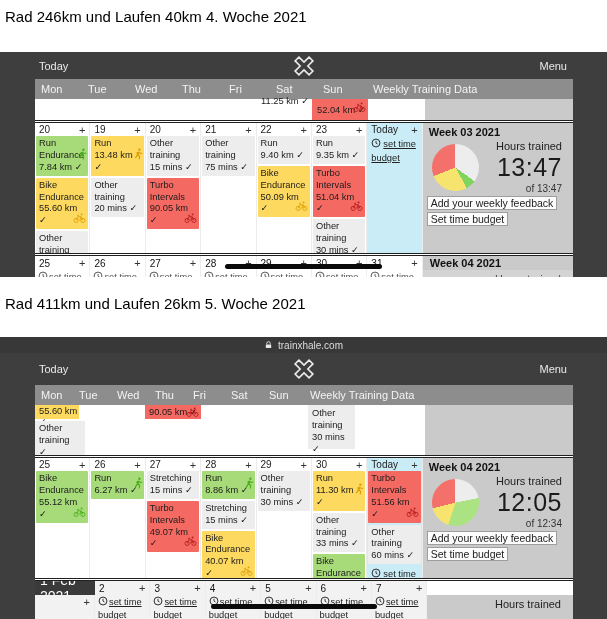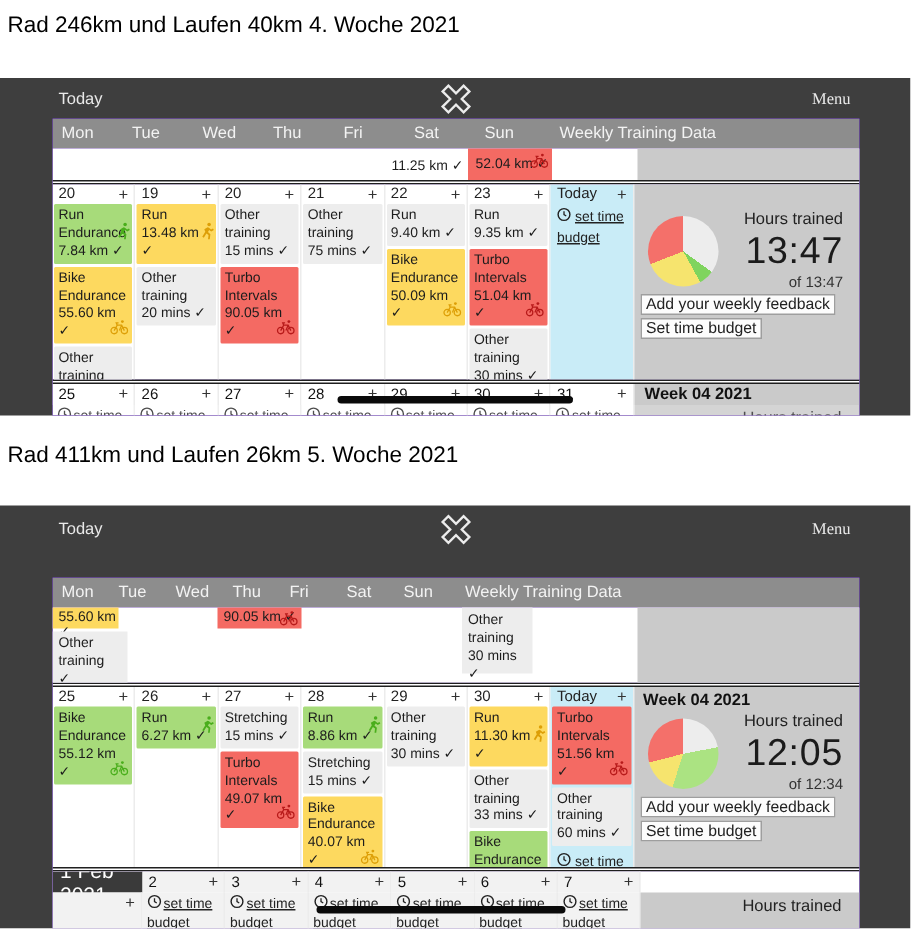--- a/index.html
+++ b/index.html
@@ -12,39 +12,39 @@
   #shot1{top:52px;height:225px}
   #shot2{top:337px;height:282px}
 
   .browser-bar{height:16px;display:flex;align-items:center;justify-content:center;gap:5px;
     color:#dcdcdc;font-size:10px;background:#383838;}
   .browser-bar .icon{display:inline-flex;color:#e8e8e8;}
 
   .toolbar{position:relative;height:27px;display:flex;align-items:center;color:#e9e9e9;font-size:11px;}
   #shot2 .toolbar{height:32px}
   .today-btn{margin-left:39px;cursor:default;}
-  .menu-btn{position:absolute;right:40px;font-family:Liberation Serif, serif;}
+  .menu-btn{position:absolute;right:40px;}
   .logo{position:absolute;left:50%;top:50%;transform:translate(-50%,-50%);display:inline-flex;}
 
-  .cal{position:absolute;left:35px;width:538px;background:#6d28d9;overflow:hidden;}
+  .cal{position:absolute;left:35px;width:538px;background:#4c1d95;overflow:hidden;}
   #shot1 .cal{top:27px;height:198px}
   #shot2 .cal{top:48px;height:234px}
 
   .dh-row{height:20px;background:#8d8d8d;display:flex;align-items:center;color:#f3f3f3;font-size:11px;}
   .dh-cell{padding-left:6px;box-sizing:border-box;flex:none;}
   #shot1 .dh-cell{width:47px}
   #shot2 .dh-cell{width:38px}
   .dh-wtd{padding-left:9px;white-space:nowrap;text-align:right;}
 
   .peek-row{position:relative;background:#fff;}
   #shot1 .peek-row{height:21px}
   #shot2 .peek-row{height:50px}
   .peek-weekly{position:absolute;left:390px;right:0;top:0;bottom:0;background:#cacaca;}
   .peek-cell{position:absolute;font-size:9.3px;color:#1c1c1c;box-sizing:border-box;}
-  .p1-fri{left:221px;bottom:4px;width:56px;padding-left:5px;}
+  .p1-fri{left:221px;bottom:14px;width:56px;padding-left:5px;}
   .p1-sat{left:277px;top:0;height:21px;width:56px;background:#f46a63;padding:5px 0 0 5px;}
   .p1-sat .icon{position:absolute;right:1px;top:2px;color:#b71a1a;}
   .p2-yellow{left:0;top:0;width:44px;height:14px;background:#fdd95f;padding:1px 0 0 4px;}
   .p2-grey1{left:0;top:16px;width:50px;height:34px;background:#ededed;padding:1px 4px;line-height:1.3;}
   .p2-red{left:110px;top:0;width:56px;height:14px;background:#f46a63;padding:1px 0 0 4px;}
   .p2-red .icon{position:absolute;right:1px;top:1px;color:#b71a1a;}
   .p2-grey2{left:273px;top:0;width:47px;height:44px;background:#ededed;padding:2px 4px;line-height:1.3;}
 
   .divider{height:1px;background:#fff;border-top:1px solid #1f1f1f;border-bottom:1px solid #1f1f1f;}
 
@@ -286,20 +286,21 @@
             <span class="plus">+</span>
           </div>
           <div class="cards">
             <div class="link-card"><span class="icon"><svg viewBox="0 0 16 16" width="10" height="10">
                   <circle cx="8" cy="8" r="6.3" fill="none" stroke="currentColor" stroke-width="1.5"></circle>
                   <path d="M8 4.6V8.2l2.4 1.4" fill="none" stroke="currentColor" stroke-width="1.4"></path>
                 </svg></span><span class="txt">set time budget</span></div>
           </div>
         </div>
         <div class="weekly-col">
+          <div class="week-title">Week 03 2021</div>
           <div class="pie" style="background: conic-gradient(rgb(237, 237, 237) 0%, rgb(237, 237, 237) 35%, rgb(127, 212, 94) 35%, rgb(127, 212, 94) 42%, rgb(246, 228, 110) 42%, rgb(246, 228, 110) 69%, rgb(244, 112, 106) 69%, rgb(244, 112, 106) 100%);"></div>
           <div class="hours-block">
             <div class="hours-label">Hours trained</div>
             <div class="hours-value">13:47</div>
             <div class="hours-of">of 13:47</div>
           </div>
           <div class="wk-buttons">
             <div class="wk-btn">Add your weekly feedback</div>
             <div class="wk-btn">Set time budget</div>
           </div>
@@ -370,20 +371,29 @@
           <div class="b-hours">Hours trained</div>
         </div>
       </div>
   </div>
   <div class="scrubber" id="scrub1"></div>
 </div>
 
 <div class="heading" id="h2">Rad 411km und Laufen 26km 5. Woche 2021</div>
 
 <div class="shot" id="shot2">
+  <div class="browser-bar">
+    <span class="icon">
+        <svg viewBox="0 0 16 16" width="9" height="10">
+          <path d="M5 7V5a3 3 0 0 1 6 0v2" fill="none" stroke="currentColor" stroke-width="1.6"></path>
+          <rect x="3.2" y="7" width="9.6" height="6.5" rx="1" fill="currentColor"></rect>
+        </svg>
+      </span>
+    <span>trainxhale.com</span>
+  </div>
   <div class="toolbar">
     <span class="today-btn">Today</span>
     <span class="logo">
         <svg viewBox="0 0 24 24" width="21" height="21">
           <path d="M6.2 1.8 12 7.6l5.8-5.8 4.4 4.4L16.4 12l5.8 5.8-4.4 4.4L12 16.4l-5.8 5.8-4.4-4.4L7.6 12 1.8 6.2Z" fill="none" stroke="#ececec" stroke-width="1.8"></path>
         </svg>
       </span>
     <span class="menu-btn">Menu</span>
   </div>
   <div class="cal">

